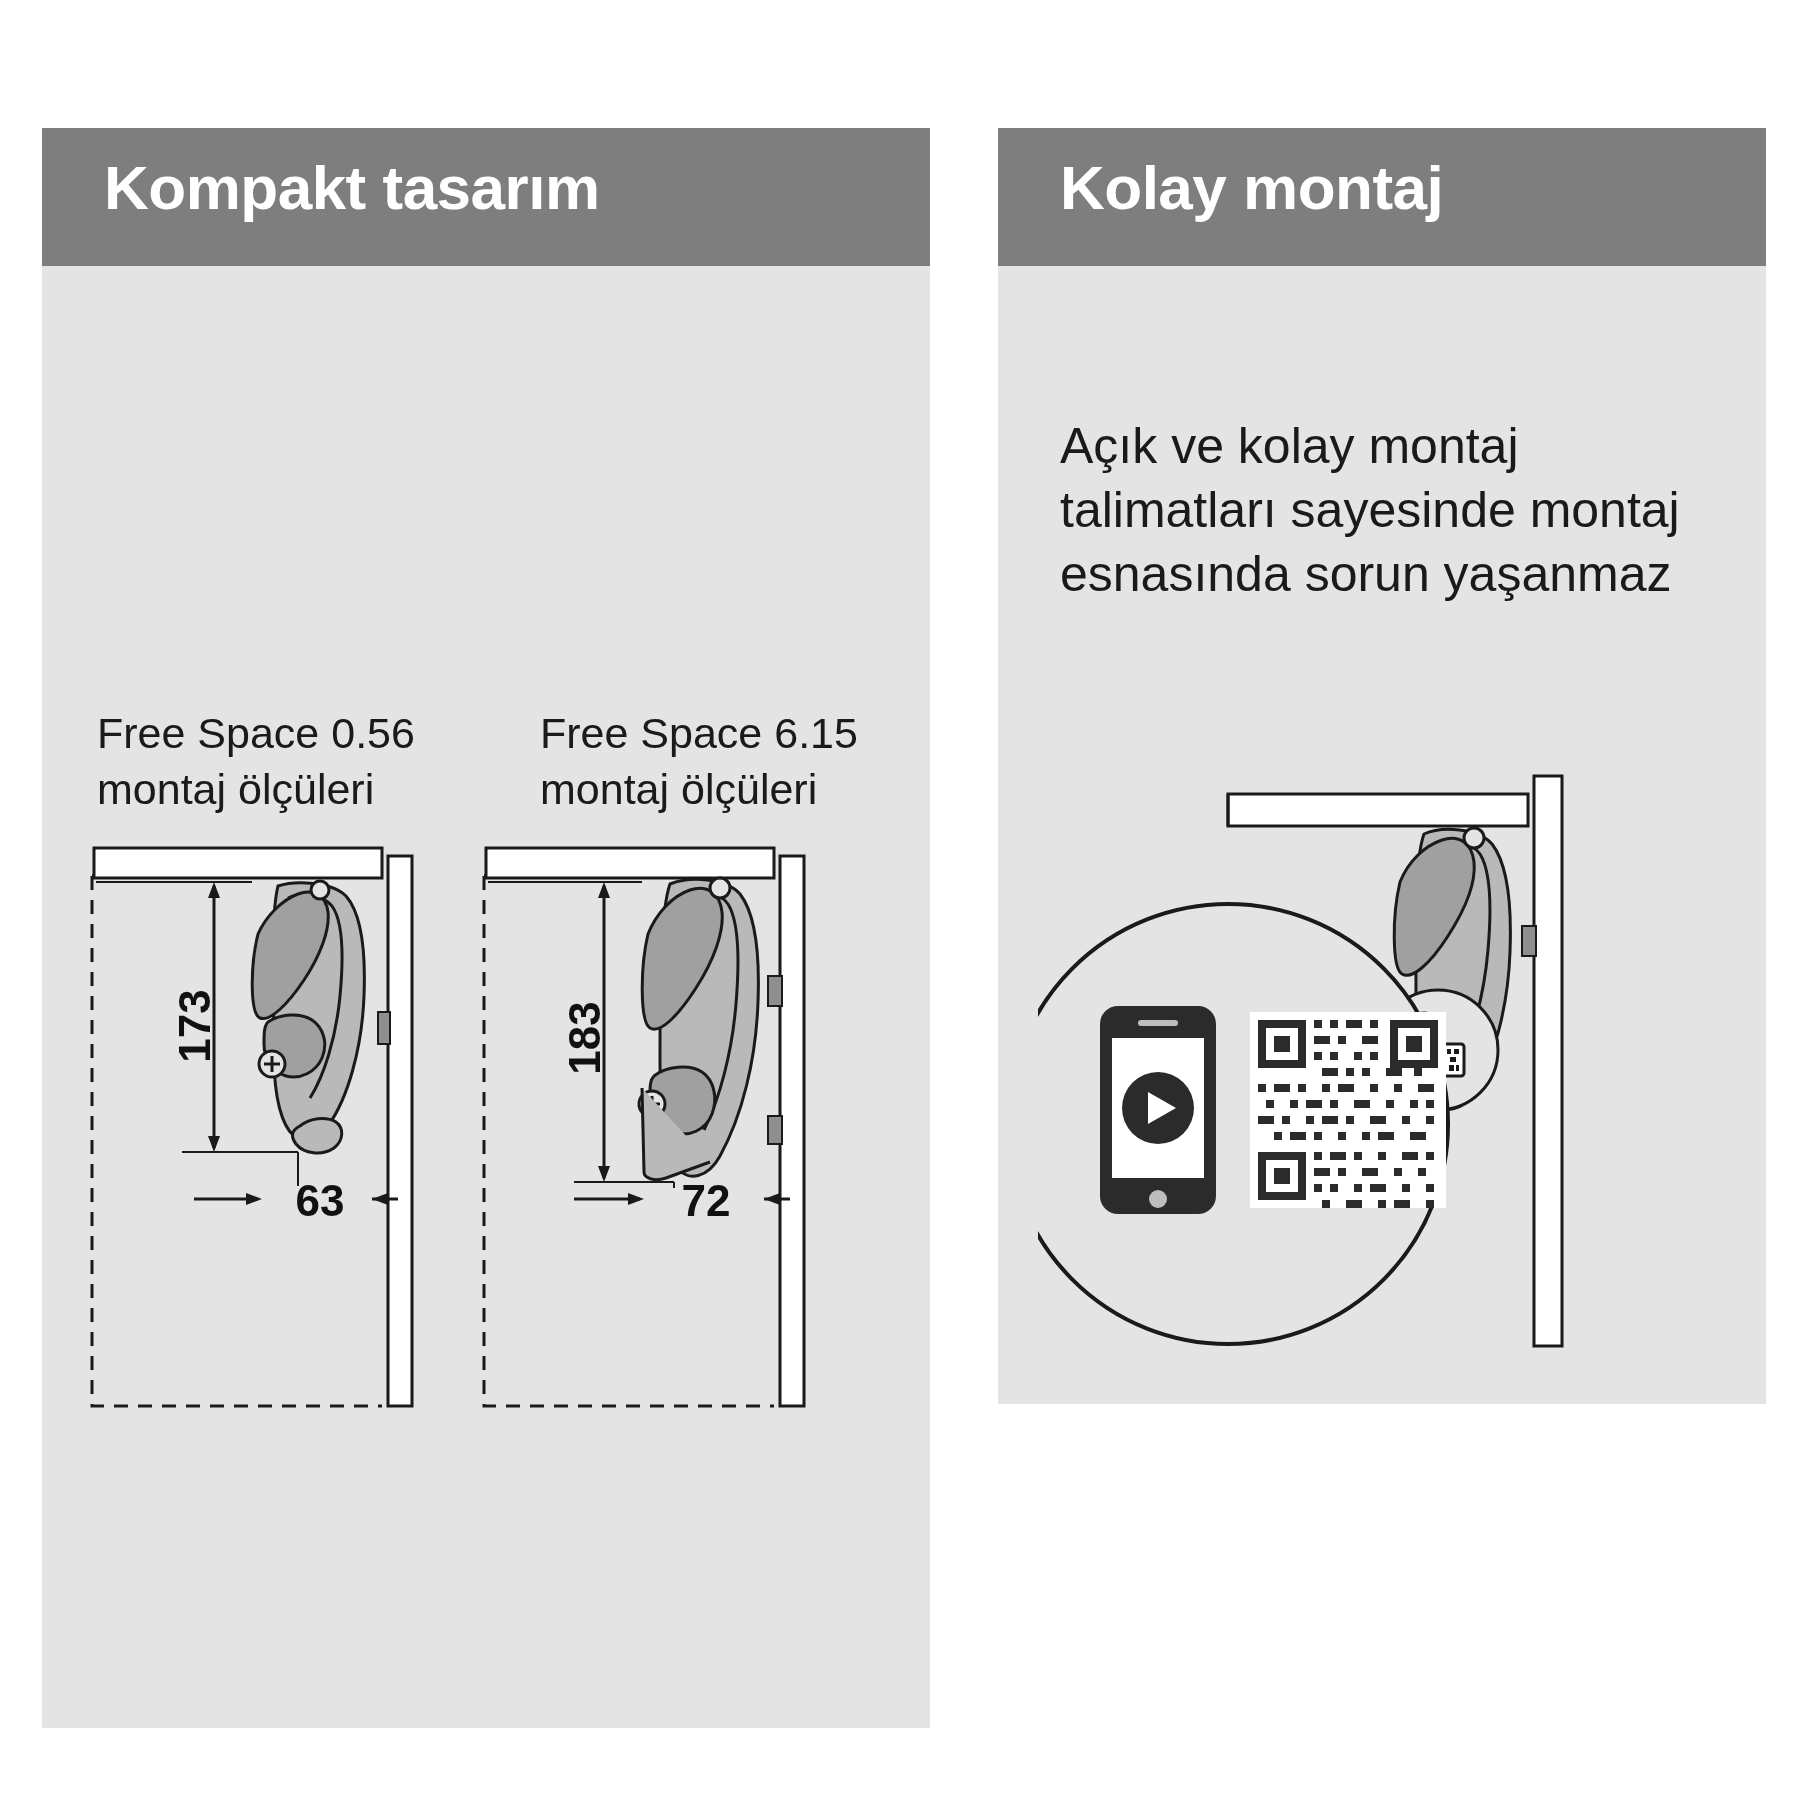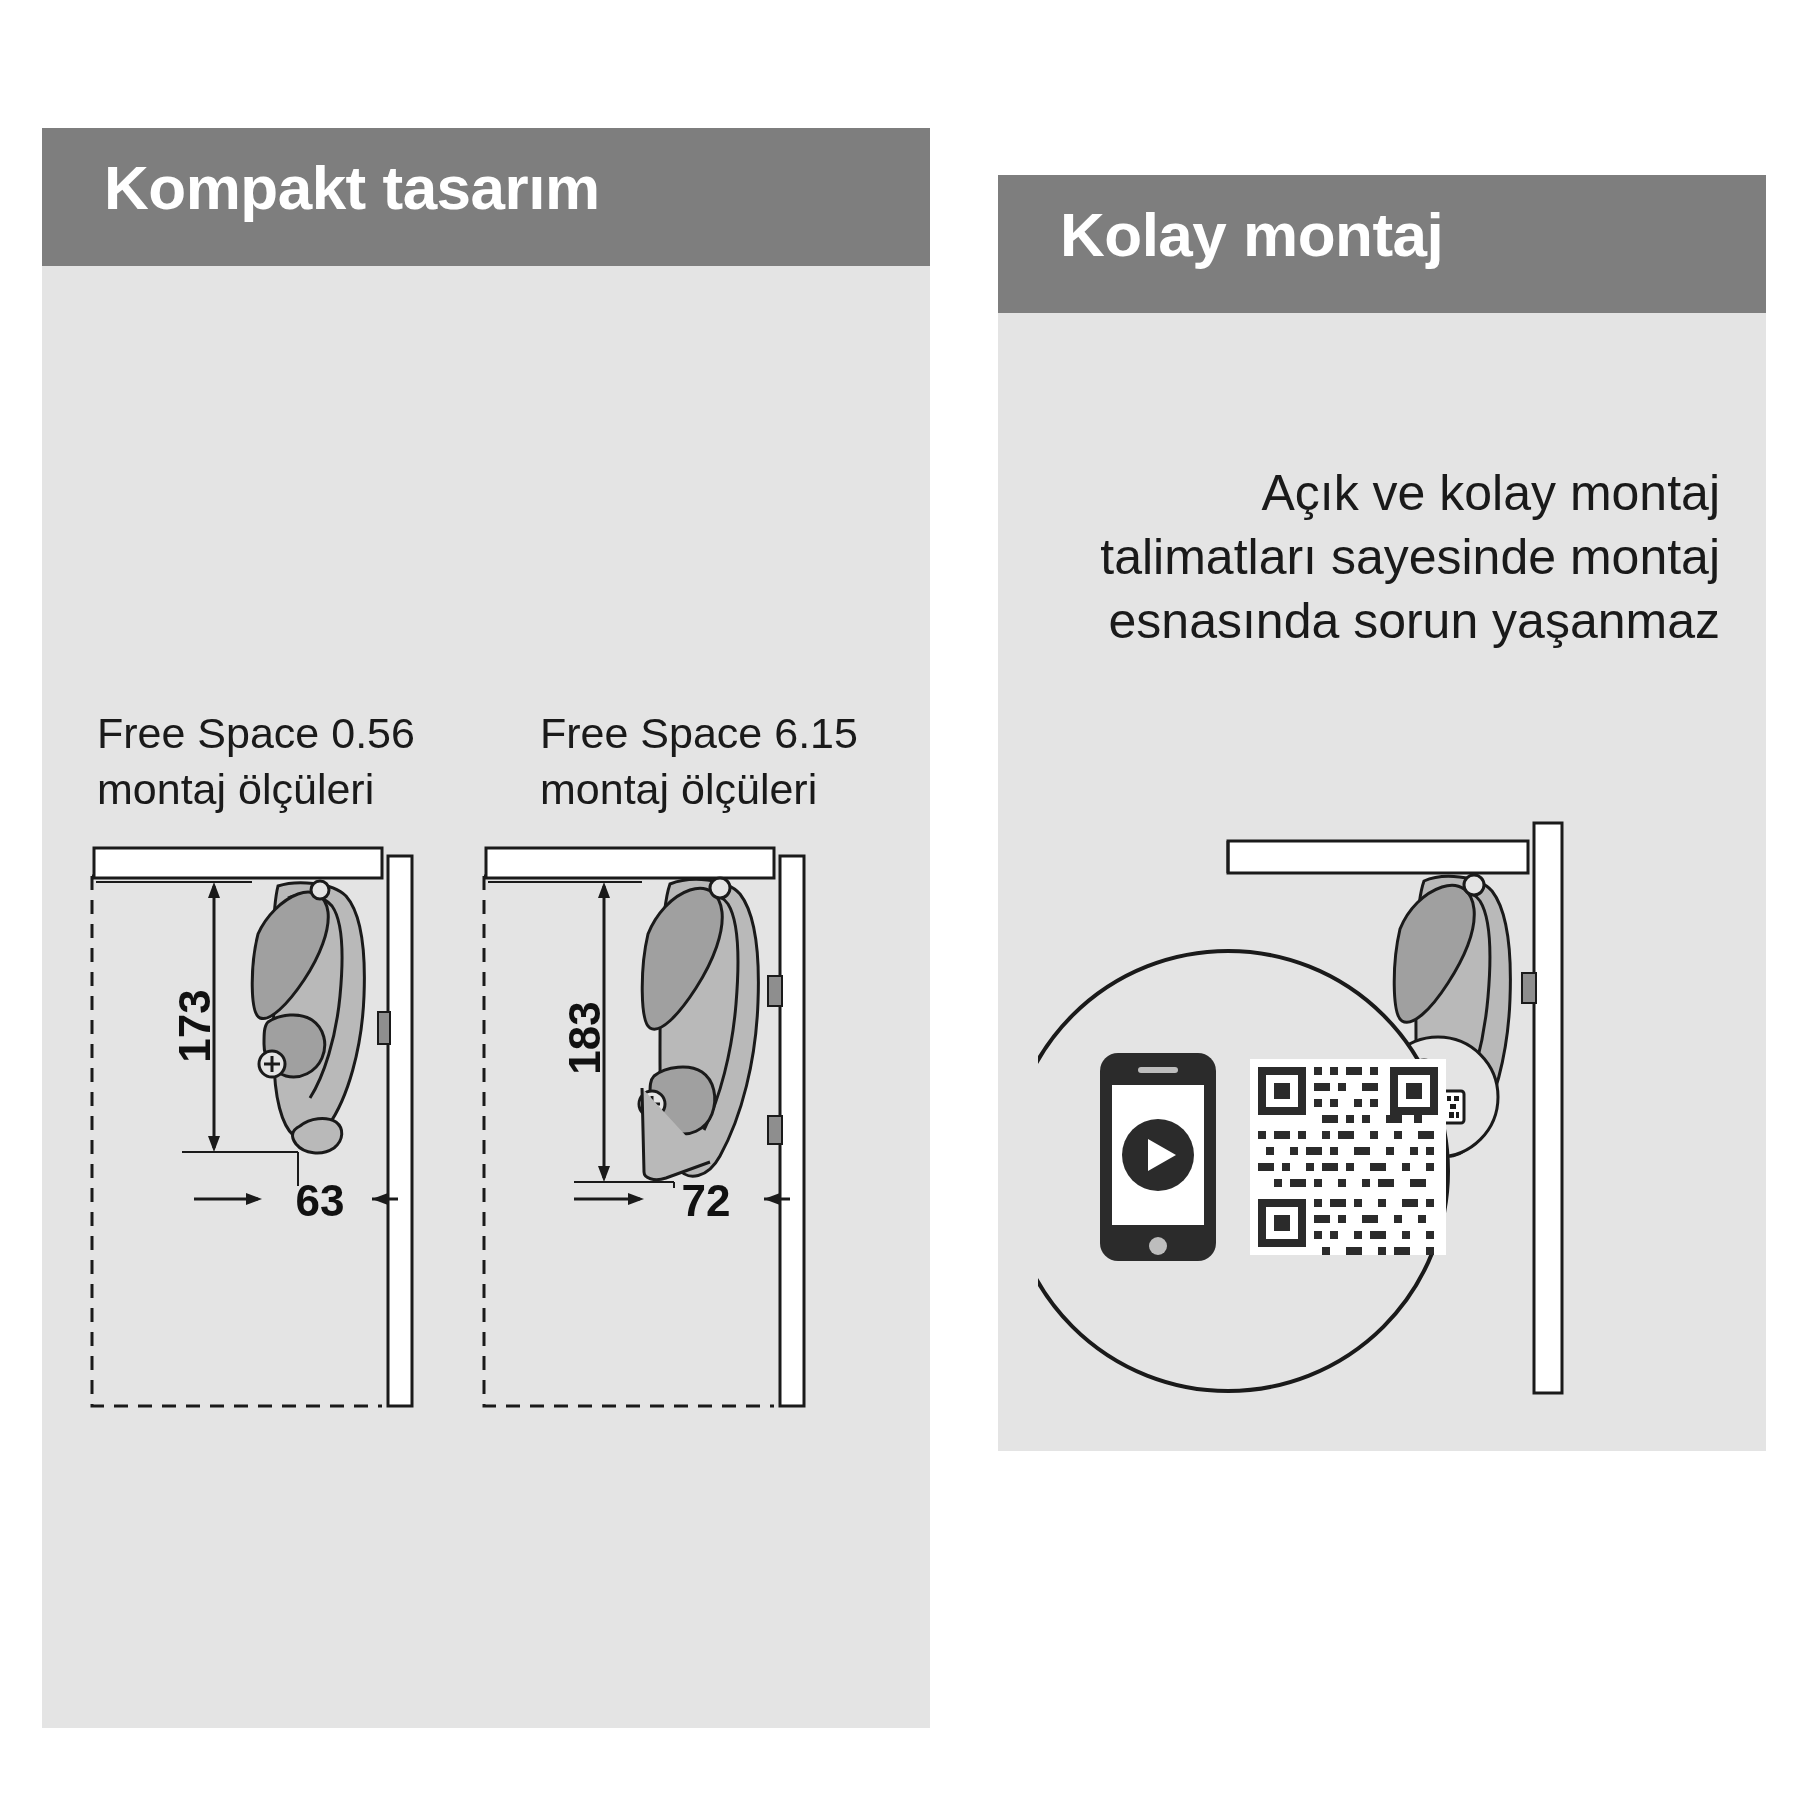--- a/index.html
+++ b/index.html
@@ -29,21 +29,20 @@
     left: 42px;
     top: 128px;
     width: 888px;
     height: 1600px;
   }
   .panel-right {
     left: 998px;
     top: 128px;
     width: 768px;
     height: 1276px;
-    margin-top: 47px;
   }
   .panel-header {
     position: absolute;
     left: 0;
     top: 0;
     width: 100%;
     height: 138px;
     background: #7e7e7e;
     box-sizing: border-box;
   }
@@ -70,21 +69,20 @@
     top: 148px;
     width: 790px;
     font-size: 50px;
     line-height: 1.28;
     color: #1a1a1a;
   }
   .panel-right .lead {
     left: 62px;
     top: 148px;
     width: 660px;
-    text-align: right;
   }
   .subcap {
     position: absolute;
     font-size: 43px;
     line-height: 1.3;
     color: #1a1a1a;
     white-space: pre-line;
   }
   .subcap-a { left: 55px; top: 440px; }
   .subcap-b { left: 450px; top: 440px; margin-left: 48px; }

